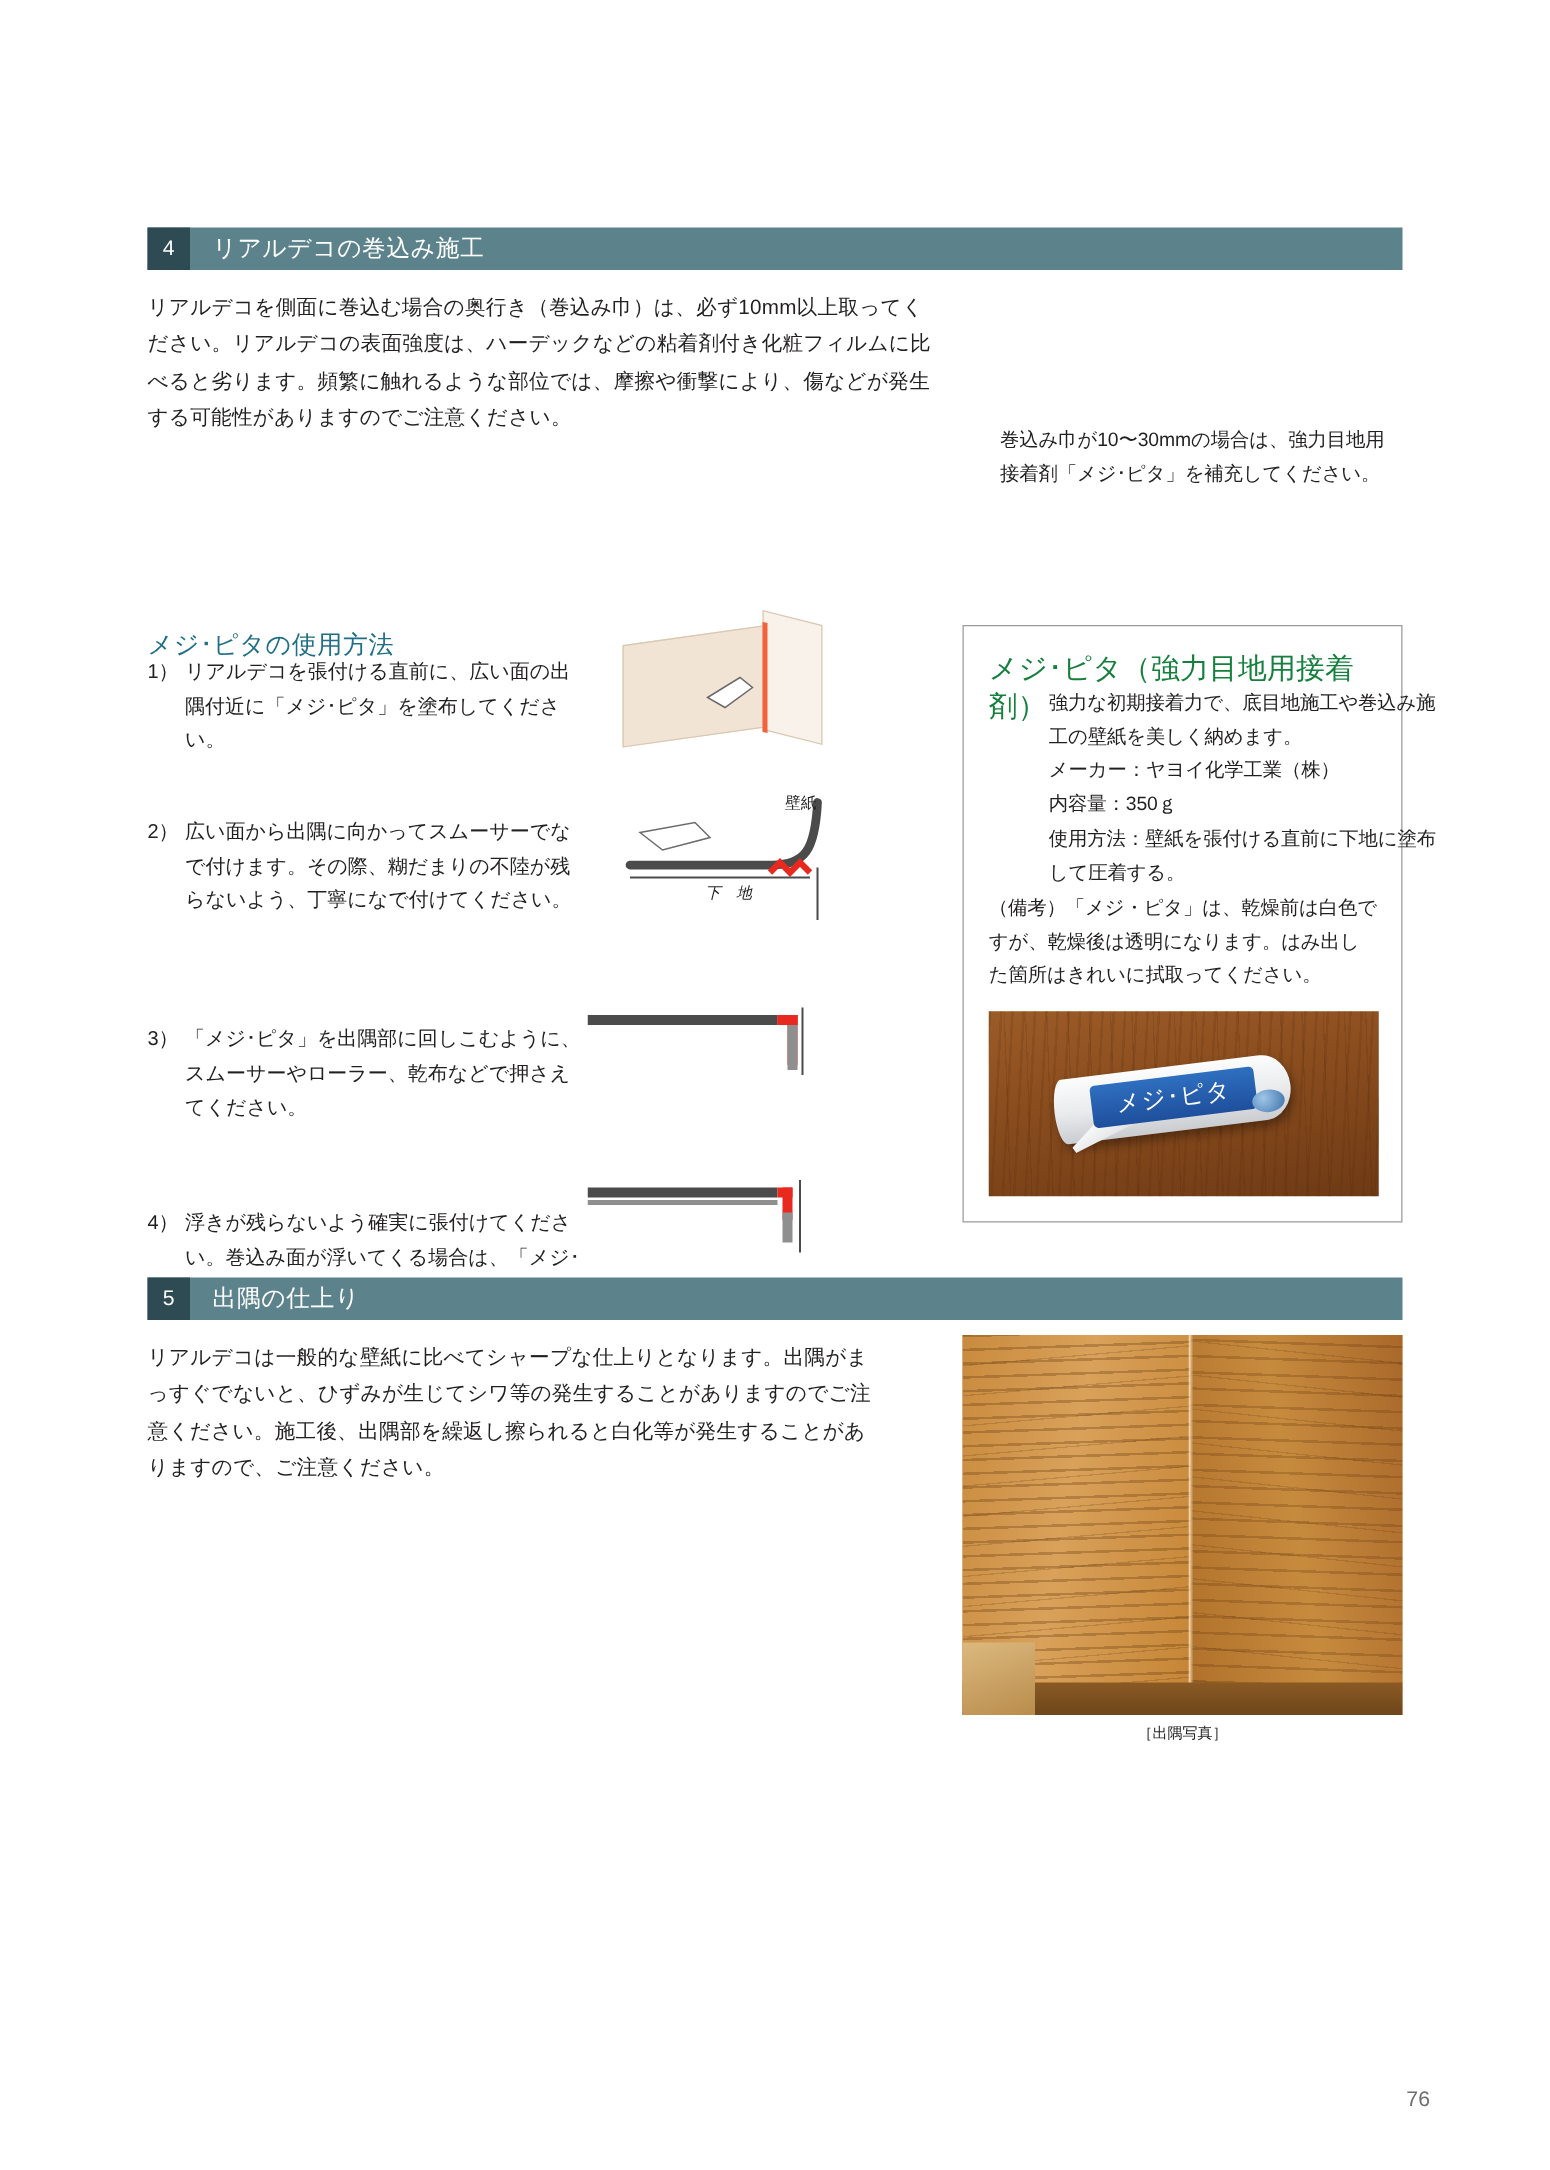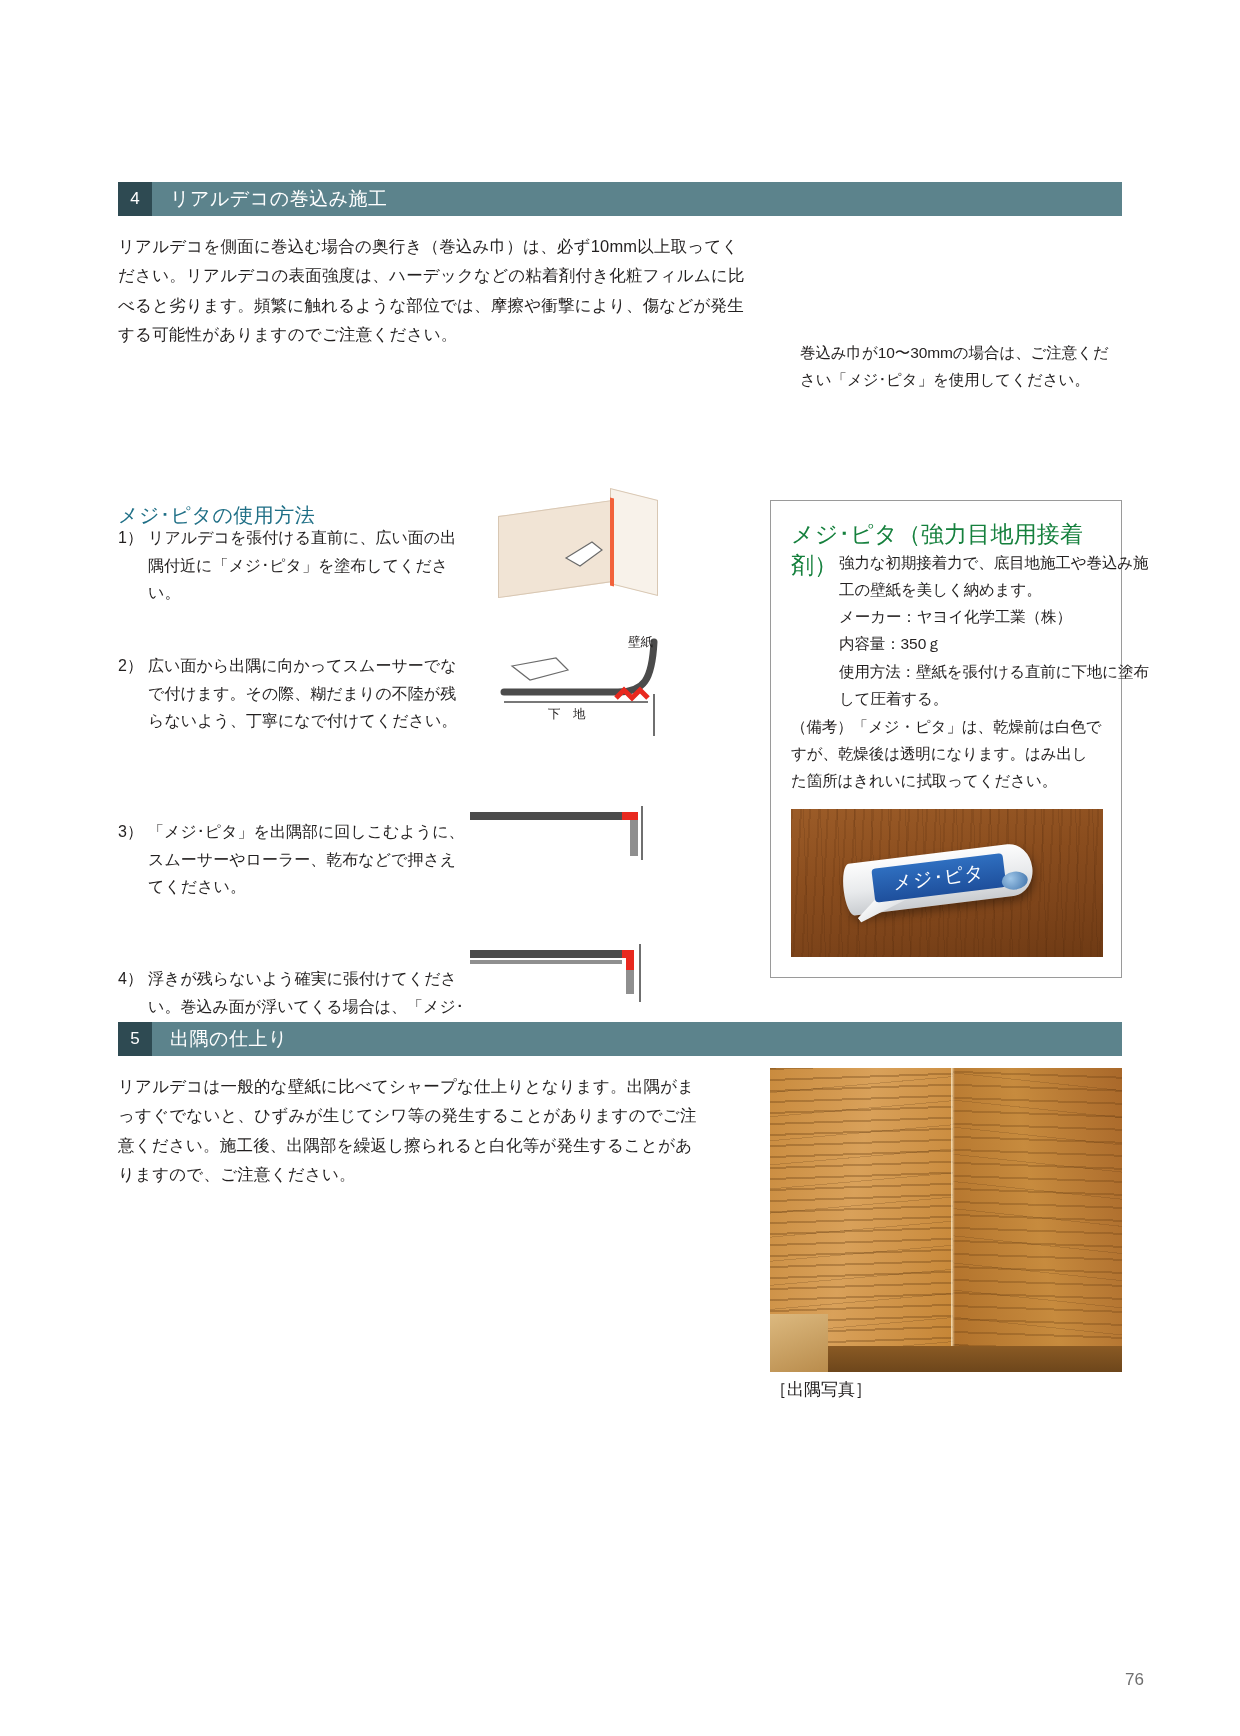--- a/index.html
+++ b/index.html
@@ -287,22 +287,22 @@
   }
   .wood-floor {
     position: absolute; left: 0; bottom: 0; width: 58px; height: 58px;
     background: linear-gradient(160deg, #dcb97f, #b98c4c);
   }
   #photo-caption {
     position: absolute;
     left: 770px;
     top: 1378px;
     width: 352px;
-    text-align: left;
-    font-size: 17px;
+    text-align: center;
+    font-size: 12px;
     color: #221f1f;
   }
 
   
   #page-number {
     position: absolute;
     right: 96px;
     bottom: 46px;
     font-size: 17px;
     color: #6f6f6f;
@@ -314,21 +314,21 @@
 <div class="page">
 
   <div class="section-bar" id="sec4-bar">
     <div class="section-num">4</div>
     <div class="section-title">リアルデコの巻込み施工</div>
   </div>
 
   <div class="body-text" id="sec4-text">リアルデコを側面に巻込む場合の奥行き（巻込み巾）は、必ず10mm以上取ってください。リアルデコの表面強度は、ハーデックなどの粘着剤付き化粧フィルムに比べると劣ります。頻繁に触れるような部位では、摩擦や衝撃により、傷などが発生する可能性がありますのでご注意ください。</div>
 
 
-  <div id="sec4-note">巻込み巾が10〜30mmの場合は、ご注意ください「メジ･ピタ」を使用してください。</div>
+  <div id="sec4-note">巻込み巾が10〜30mmの場合は、強力目地用接着剤「メジ･ピタ」を補充してください。</div>
 
   <div id="mejipita-heading">メジ･ピタの使用方法</div>
 
   <div class="step" id="step1">
     <span class="num">1）</span>
     <span class="txt">リアルデコを張付ける直前に、広い面の出隅付近に「メジ･ピタ」を塗布してください。</span>
   </div>
   <div class="step" id="step2">
     <span class="num">2）</span>
     <span class="txt">広い面から出隅に向かってスムーサーでなで付けます。その際、糊だまりの不陸が残らないよう、丁寧になで付けてください。</span>
@@ -353,21 +353,21 @@
 
   <div class="fig" id="fig2">
     <svg width="200" height="106" viewBox="0 0 200 106">
       <path d="M6,56 L120,56 C146,56 154,44 156,6" stroke="#4b4b4b" stroke-width="7" fill="none" stroke-linecap="round"></path>
       <polygon points="14,30 58,22 70,34 32,44" fill="#ffffff" stroke="#6b6b6b" stroke-width="1.2"></polygon>
       <path d="M118,62 l8,-8 l8,8 l8,-8 l8,8" stroke="#e8291f" stroke-width="5" fill="none"></path>
       <line x1="156" y1="58" x2="156" y2="100" stroke="#4b4b4b" stroke-width="1.6"></line>
       <line x1="6" y1="66" x2="150" y2="66" stroke="#4b4b4b" stroke-width="1.6"></line>
     </svg>
     <div class="label-small" style="left:130px; top:-2px;">壁紙</div>
-    <div class="label-small" style="left:50px; top:70px;">下　地</div>
+    <div class="label-small" style="left:66px; top:70px;font-style:italic;">下　地</div>
   </div>
 
   <div class="fig" id="fig3">
     <svg width="220" height="64" viewBox="0 0 220 64">
       <rect x="0" y="12" width="152" height="8" fill="#4b4b4b"></rect>
       <rect x="152" y="12" width="16" height="8" fill="#e8291f"></rect>
       <rect x="160" y="12" width="8" height="40" fill="#e8291f"></rect>
       <rect x="160" y="20" width="8" height="36" fill="#8f8f8f"></rect>
       <rect x="152" y="12" width="16" height="8" fill="#e8291f"></rect>
       <line x1="172" y1="6" x2="172" y2="60" stroke="#4b4b4b" stroke-width="1.6"></line>

